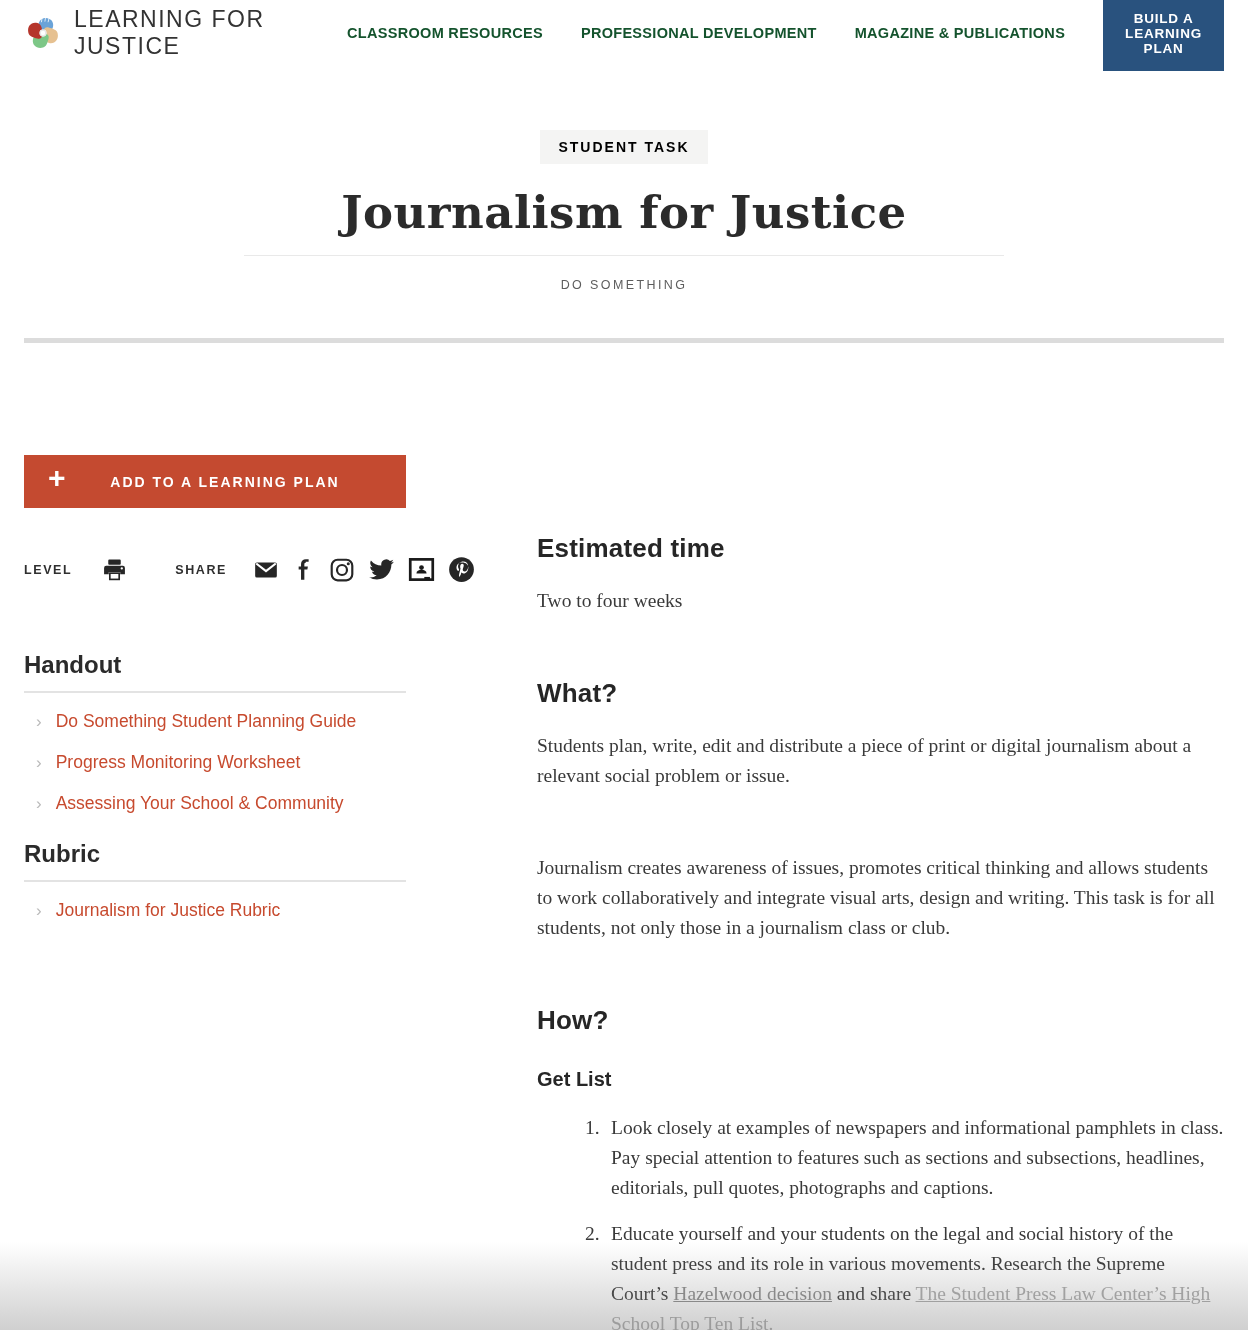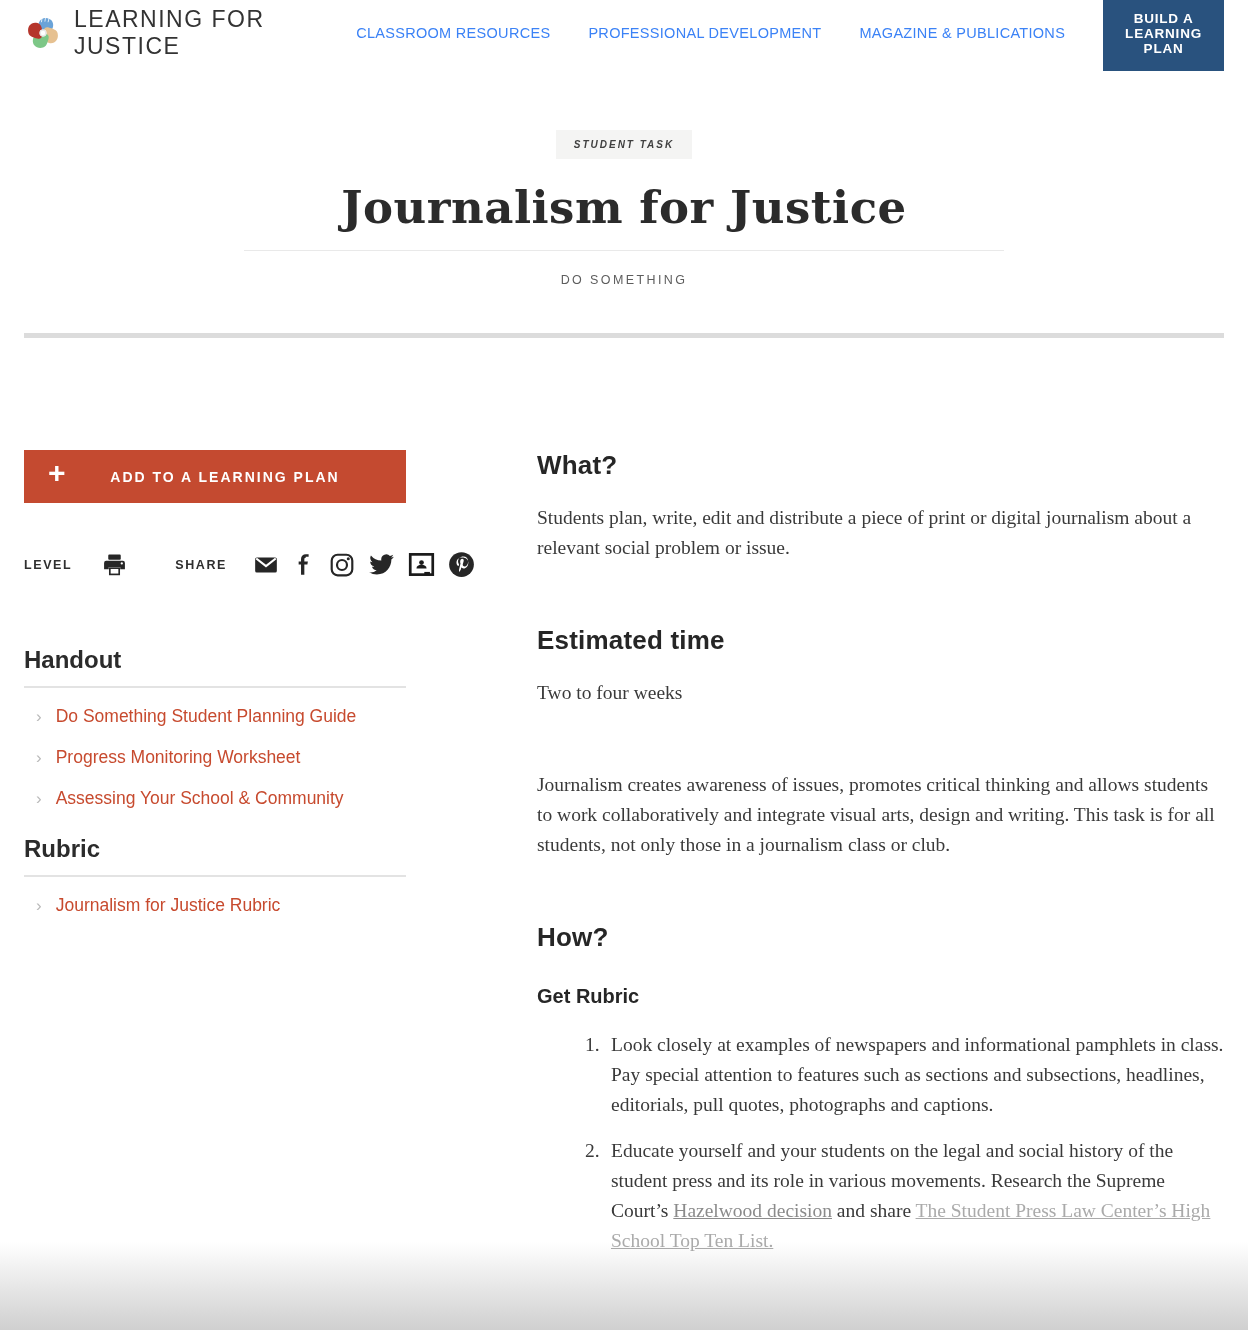--- a/index.html
+++ b/index.html
@@ -13,33 +13,33 @@
     display:flex; align-items:center; justify-content:space-between;
     height:66px; padding:0 24px;gap:27px;
   }
   .brand { display:flex; align-items:center; gap:12px; }
   .brand-name {
     font-size:23px; letter-spacing:1.5px; color:#333; font-weight:400;
     font-family:"Liberation Sans", sans-serif;
   }
   .nav { display:flex; align-items:center; gap:38px; }
   .nav-link {
-    font-size:14.5px; font-weight:400; color:#3b82f6; letter-spacing:.3px;
+    font-size:14.5px; font-weight:700; color:#14532d; letter-spacing:.3px;
     text-decoration:none; cursor:pointer; white-space:nowrap;text-align:right;
   }
   .cta-btn {
     background:#29527e; color:#fff; border:none; cursor:pointer;
     font-size:13.5px; font-weight:700; letter-spacing:.8px;
     padding:15px 22px; font-family:"Liberation Sans", sans-serif;
   }
   
   .hero { text-align:center; }
   .badge {
-    display:inline-block; margin-top:64px; background:#f4f4f3; color:#404040;
-    font-size:10px; font-weight:700; letter-spacing:2px; padding:9px 18px;font-style:italic;
+    display:inline-block; margin-top:64px; background:#f4f4f3; color:#000000;
+    font-size:14px; font-weight:700; letter-spacing:2px; padding:9px 18px;
   }
   .title {
     margin-top:22px; font-family:"DejaVu Serif", serif; font-weight:700;
     font-size:45px; color:#2b2b2b; letter-spacing:.5px;
   }
   .hero-rule {
     width:760px; height:1px; background:#e9e9e9; border:none; margin:16px auto 0;
   }
   .hero-meta-1 {
     margin-top:22px; font-size:12.5px; letter-spacing:2.4px; color:#5d5d5d;
@@ -236,37 +236,37 @@
       <ul class="side-links">
         <li class="side-link-row">
           <span class="chev">›</span>
           <a class="side-link">Journalism for Justice Rubric</a>
         </li>
       </ul>
     </div>
   </div>
 
   <div class="content">
+    <div class="sec sec-estimated">
+      <h2 class="c-heading">Estimated time</h2>
+      <p class="c-body">Two to four weeks</p>
+    </div>
+
     <div class="sec">
       <h2 class="c-heading">What?</h2>
       <p class="c-body">Students plan, write, edit and distribute a piece of print or digital journalism about a relevant social problem or issue.</p>
     </div>
 
-    <div class="sec sec-estimated">
-      <h2 class="c-heading">Estimated time</h2>
-      <p class="c-body">Two to four weeks</p>
-    </div>
-
     <div class="sec">
       <p class="c-body">Journalism creates awareness of issues, promotes critical thinking and allows students to work collaboratively and integrate visual arts, design and writing. This task is for all students, not only those in a journalism class or club.</p>
     </div>
 
     <div class="sec">
       <h2 class="c-heading">How?</h2>
-      <h3 class="sub-heading">Get Rubric</h3>
+      <h3 class="sub-heading">Get List</h3>
       <ol class="steps">
         <li class="step">
           <span class="step-num">1.</span>
           <span>Look closely at examples of newspapers and informational pamphlets in class. Pay special attention to features such as sections and subsections, headlines, editorials, pull quotes, photographs and captions.</span>
         </li>
         <li class="step">
           <span class="step-num">2.</span>
           <span><span>Educate yourself and your students on the legal and social history of the student press and its role in various movements. Research the Supreme Court’s </span><a class="inline-link">Hazelwood decision</a><span> and share </span><a class="inline-link fade-link">The Student Press Law Center’s High School Top Ten List.</a></span>
         </li>
       </ol>

